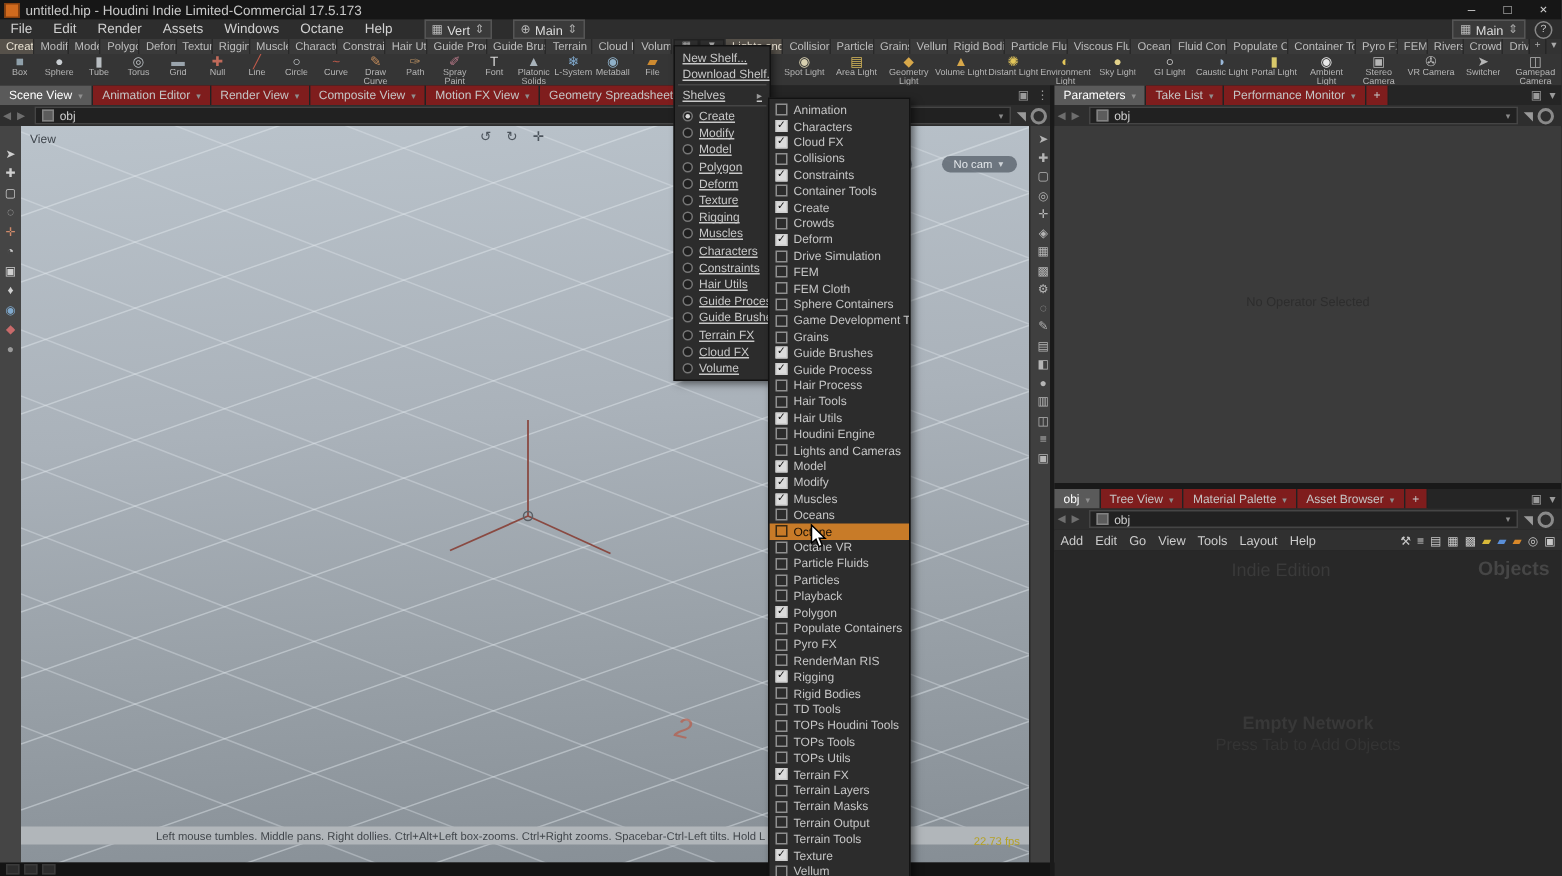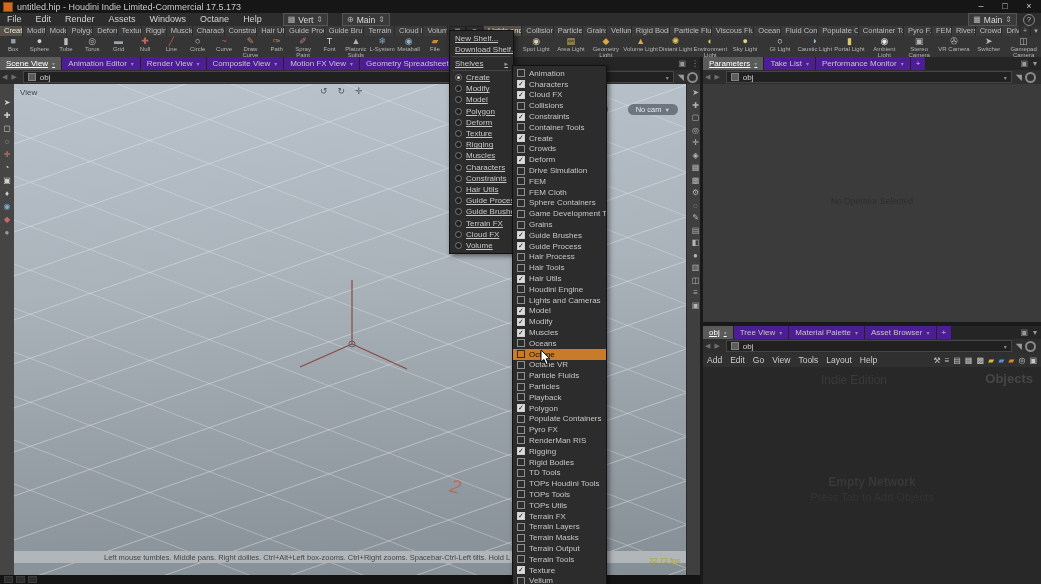--- a/index.html
+++ b/index.html
@@ -37,22 +37,22 @@
   .shelf-toolrow{position:absolute;top:10px;height:21px;display:flex;overflow:hidden;}
   #lt-tools{left:0;width:448px;}
   #rt-tools{left:484px;width:557px;}
   .tool{flex:1 1 0;min-width:0;display:flex;flex-direction:column;align-items:center;overflow:hidden;padding-top:1px;}
   .tic{font-size:9px;line-height:9px;}
   .tlb{font-size:6px;line-height:6px;color:#b5b5b5;text-align:center;max-height:12px;overflow:hidden;}
   
   .panetabs{height:13px;background:#252525;display:flex;align-items:stretch;font-size:8px;color:#c5c5c5;}
   #lp-tabs{left:0;top:57px;width:703px;}
   #rp-tabs{left:703px;top:57px;width:338px;}
-  .ptab{display:flex;align-items:center;gap:4px;padding:0 6px;background:#4c1d95;border-right:1px solid #222;white-space:nowrap;}
-  .ptab.on{background:#5a5a5a;color:#fff;text-decoration:underline;}
+  .ptab{display:flex;align-items:center;gap:4px;padding:0 6px;background:#7f1d1d;border-right:1px solid #222;white-space:nowrap;}
+  .ptab.on{background:#5a5a5a;color:#fff;}
   .ptab.plus{padding:0 5px;}
   .ptab-ar{font-size:6px;color:#8f8f8f;}
   .ptr-end{margin-left:auto;display:flex;align-items:center;gap:5px;padding-right:4px;color:#9a9a9a;font-size:8px;}
   
   .pathrow{height:14px;background:#2e2e2e;display:flex;align-items:center;border-bottom:1px solid #202020;}
   #lp-path{left:0;top:70px;width:703px;}
   #rp-path{left:703px;top:70px;width:338px;}
   #np-path{left:703px;top:339px;width:338px;height:14px;background:#2e2e2e;display:flex;align-items:center;border-bottom:1px solid #202020;position:absolute;}
   .nav-ar{color:#6e6e6e;font-size:7px;margin:0 2px;}
   .pfield{flex:1;height:10px;background:#212121;border:1px solid #454545;margin:0 4px;display:flex;align-items:center;

